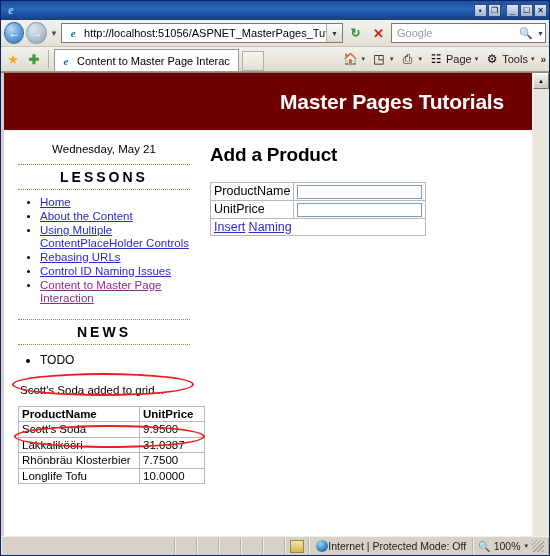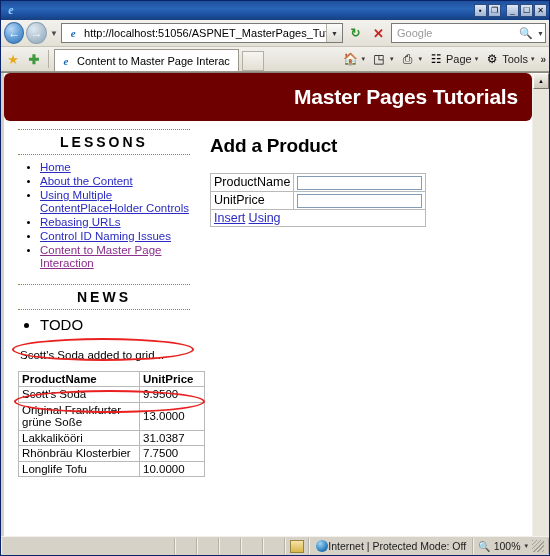--- a/index.html
+++ b/index.html
@@ -138,23 +138,23 @@
     background:#fff;
     border-top:1px solid #8a867b;
     display:flex;overflow:hidden;
   }
   .page{
     flex:1 1 auto;position:relative;overflow:hidden;
     background:#fff;
     border-left:3px solid #d6d2c8;
   }
   .banner{
-    height:48px;background:#6e0000;
+    height:57px;background:#6e0000;
     display:flex;align-items:center;justify-content:flex-end;
-    padding-right:14px;box-sizing:border-box;border-radius:6px;
+    padding-right:28px;box-sizing:border-box;
   }
   .banner-title{
     color:#fff;font-size:21px;font-weight:bold;
     font-family:"Liberation Sans", sans-serif;
     letter-spacing:-0.2px;
   }
   .body-cols{display:flex;align-items:flex-start;}
   .left-col{
     width:196px;flex:0 0 196px;
     padding:8px 10px 0 14px;box-sizing:border-box;
@@ -177,21 +177,21 @@
     margin-bottom:1px;line-height:13px;
   }
   ul.links li::marker{color:#000;font-size:10px;}
   ul.links a{
     color:#2b2bc4;text-decoration:underline;font-size:11.5px;
     cursor:pointer;
   }
   ul.links a.visited{color:#8b2f8b;}
   .news-wrap{margin-top:14px;}
   ul.news{margin:8px 0 0;padding-left:22px;list-style:disc;}
-  ul.news li{font-size:15px;color:#000;line-height:14px;}
+  ul.news li{font-size:12px;color:#000;line-height:14px;}
   .alert-msg{
     margin-top:9px;font-size:11.5px;color:#000;
     position:relative;padding:8px 2px;
   }
   .oval{
     position:absolute;border:2px solid #e8201f;border-radius:50%;
     pointer-events:none;
   }
   .oval-msg{left:-6px;top:-3px;width:178px;height:19px;}
   .grid{
@@ -376,20 +376,21 @@
   <div class="viewport">
     <div class="page">
 
       <div class="banner">
         <div class="banner-title">Master Pages Tutorials</div>
       </div>
 
       <div class="body-cols">
 
         <div class="left-col">
+          <div class="date">Wednesday, May 21</div>
           <div class="sec-head">LESSONS</div>
           <ul class="links">
             <li><a>Home</a></li>
             <li><a>About the Content</a></li>
             <li><a>Using Multiple ContentPlaceHolder Controls</a></li>
             <li><a>Rebasing URLs</a></li>
             <li><a>Control ID Naming Issues</a></li>
             <li><a class="visited">Content to Master Page Interaction</a></li>
           </ul>
 
@@ -408,24 +409,20 @@
           <div class="gridwrap">
             <table class="grid">
               <tbody>
                   <tr>
                 <th>ProductName</th>
                 <th class="col-price">UnitPrice</th>
               </tr>
               <tr>
                 <td>Scott's Soda</td>
                 <td>9.9500</td>
-              </tr>
-              <tr>
-                <td>Original Frankfurter grüne Soße</td>
-                <td>13.0000</td>
               </tr>
               <tr>
                 <td>Lakkalikööri</td>
                 <td>31.0387</td>
               </tr>
               <tr>
                 <td>Rhönbräu Klosterbier</td>
                 <td>7.7500</td>
               </tr>
               <tr>
@@ -451,21 +448,21 @@
             </tr>
             <tr>
               <td class="lbl">UnitPrice</td>
               <td>
                 <span class="inp" title=""></span>
               </td>
             </tr>
             <tr>
               <td class="cmdcell" colspan="2">
                 <a>Insert</a>
-                <a>Using</a>
+                <a>Naming</a>
               </td>
             </tr>
           </tbody>
             </table>
 
         </div>
 
       </div>
     </div>
 

